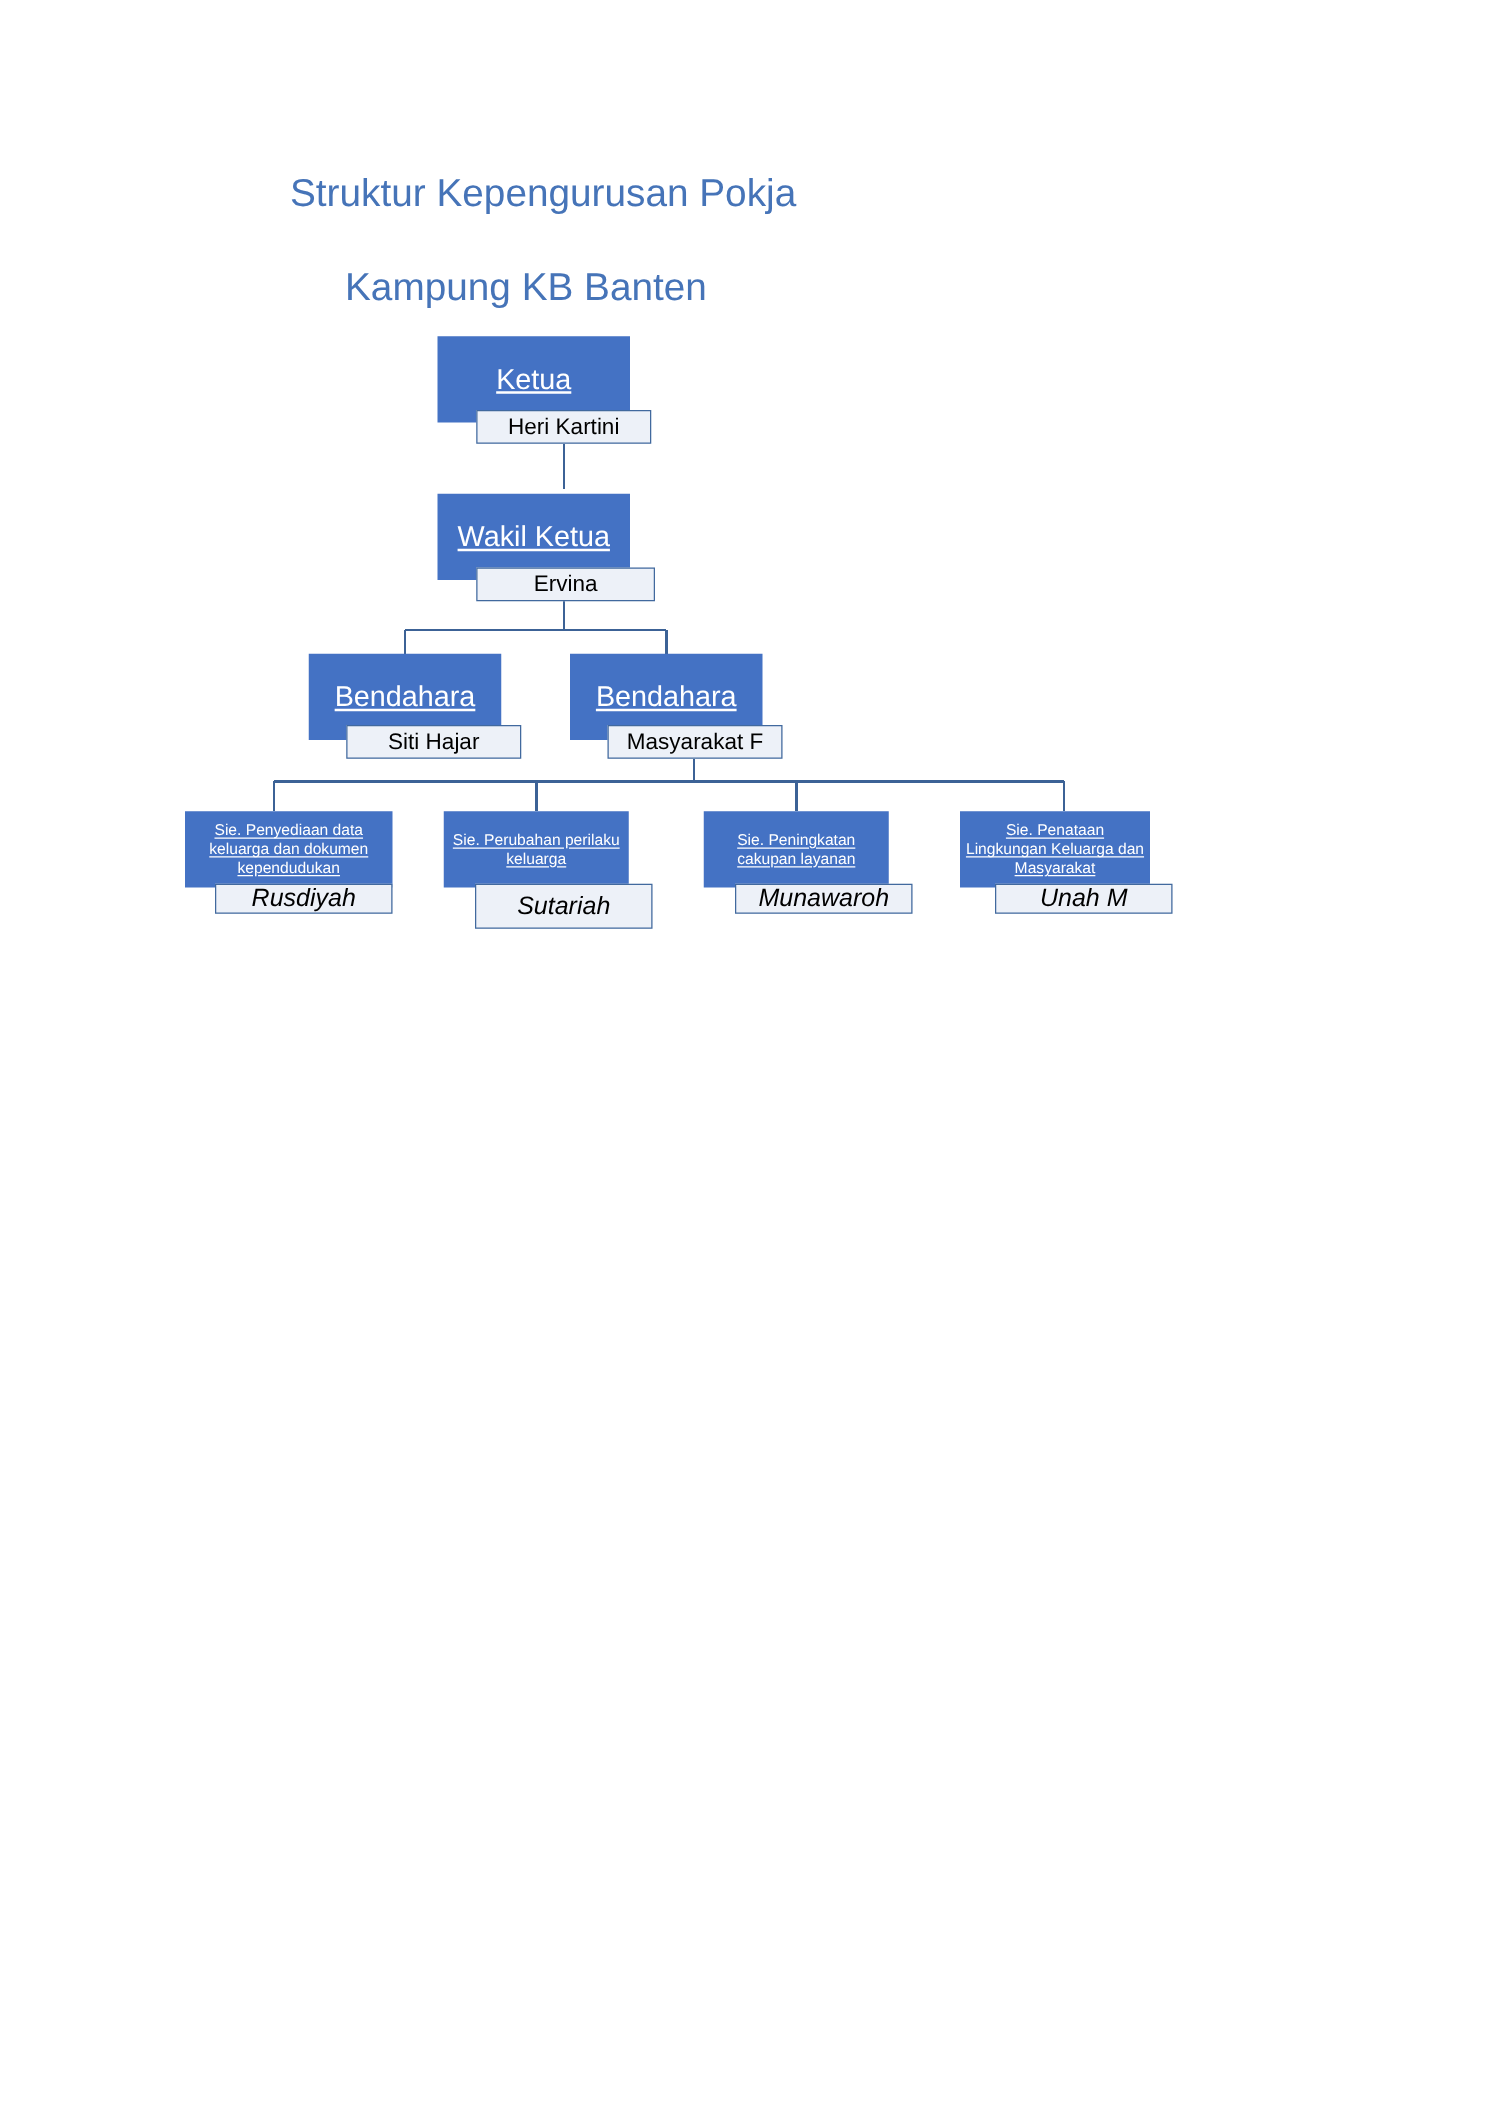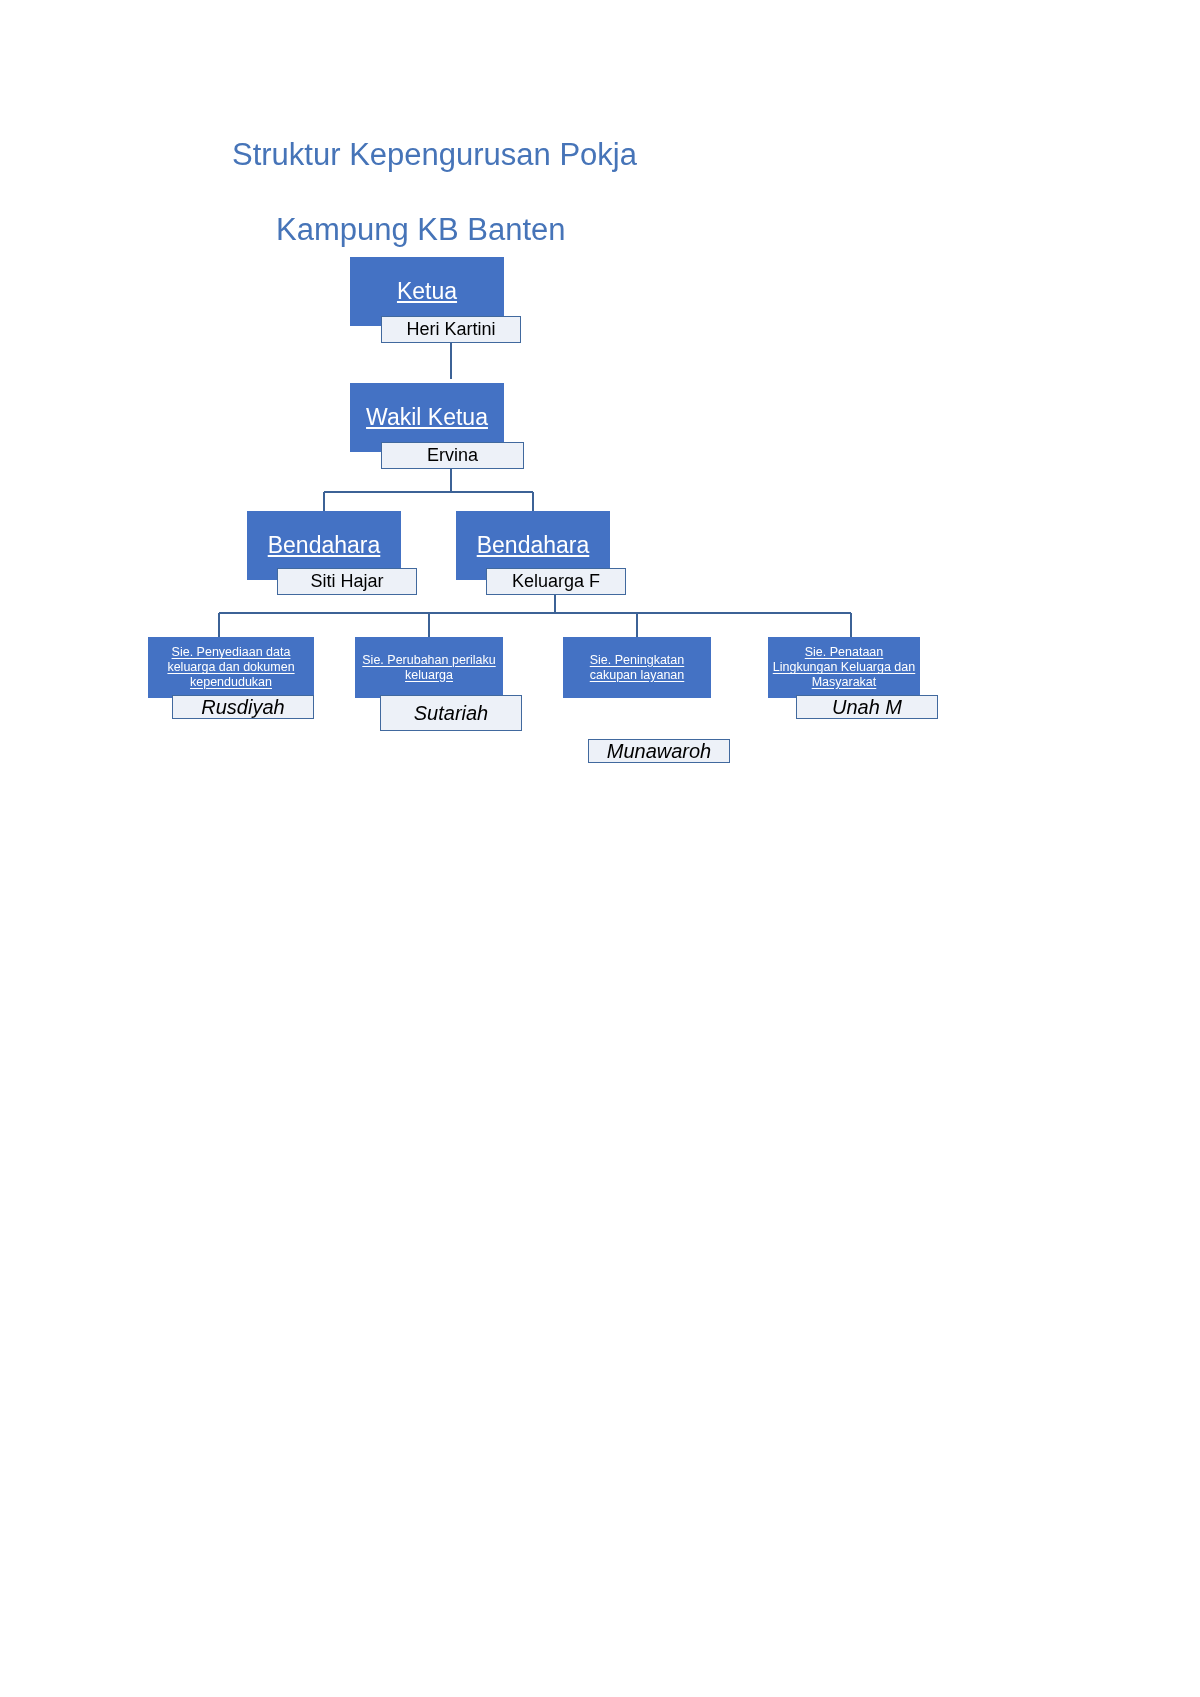--- a/index.html
+++ b/index.html
@@ -39,21 +39,21 @@
     position: absolute;
     left: 276px;
     top: 199px;
     margin-top: 12px;
   }
 
   
   #org-chart {
     position: absolute;
     left: 0;
-    top: 0;
+    top: 12px;
     width: 1200px;
     height: 800px;
   }
   #connector-layer {
     position: absolute;
     left: 0;
     top: 0;
     width: 1200px;
     height: 800px;
     pointer-events: none;
@@ -155,21 +155,21 @@
     <div class="name-box" style="left:277px; top:568px; width:140px; height:27px;">
       <span class="name-text">Siti Hajar</span>
     </div>
   </div>
 
   <div class="org-node lvl-mid">
     <div class="role-box" style="left:456px; top:511px; width:154px; height:69px;">
       <span class="role-text">Bendahara</span>
     </div>
     <div class="name-box" style="left:486px; top:568px; width:140px; height:27px;">
-      <span class="name-text">Keluarga F</span>
+      <span class="name-text">Masyarakat F</span>
     </div>
   </div>
 
   <div class="org-node lvl-leaf">
     <div class="role-box" style="left:148px; top:637px; width:166px; height:61px;">
       <span class="role-text">Sie. Penyediaan data keluarga dan dokumen kependudukan</span>
     </div>
     <div class="name-box" style="left:172px; top:695px; width:142px; height:24px;">
       <span class="name-text">Rusdiyah</span>
     </div>
@@ -181,21 +181,21 @@
     </div>
     <div class="name-box" style="left:380px; top:695px; width:142px; height:36px;">
       <span class="name-text">Sutariah</span>
     </div>
   </div>
 
   <div class="org-node lvl-leaf">
     <div class="role-box" style="left:563px; top:637px; width:148px; height:61px;">
       <span class="role-text">Sie. Peningkatan cakupan layanan</span>
     </div>
-    <div class="name-box" style="left:588px; top:695px; width:142px; height:24px;margin-top:44px;">
+    <div class="name-box" style="left:588px; top:695px; width:142px; height:24px;">
       <span class="name-text">Munawaroh</span>
     </div>
   </div>
 
   <div class="org-node lvl-leaf">
     <div class="role-box" style="left:768px; top:637px; width:152px; height:61px;">
       <span class="role-text">Sie. Penataan Lingkungan Keluarga dan Masyarakat</span>
     </div>
     <div class="name-box" style="left:796px; top:695px; width:142px; height:24px;">
       <span class="name-text">Unah M</span>

